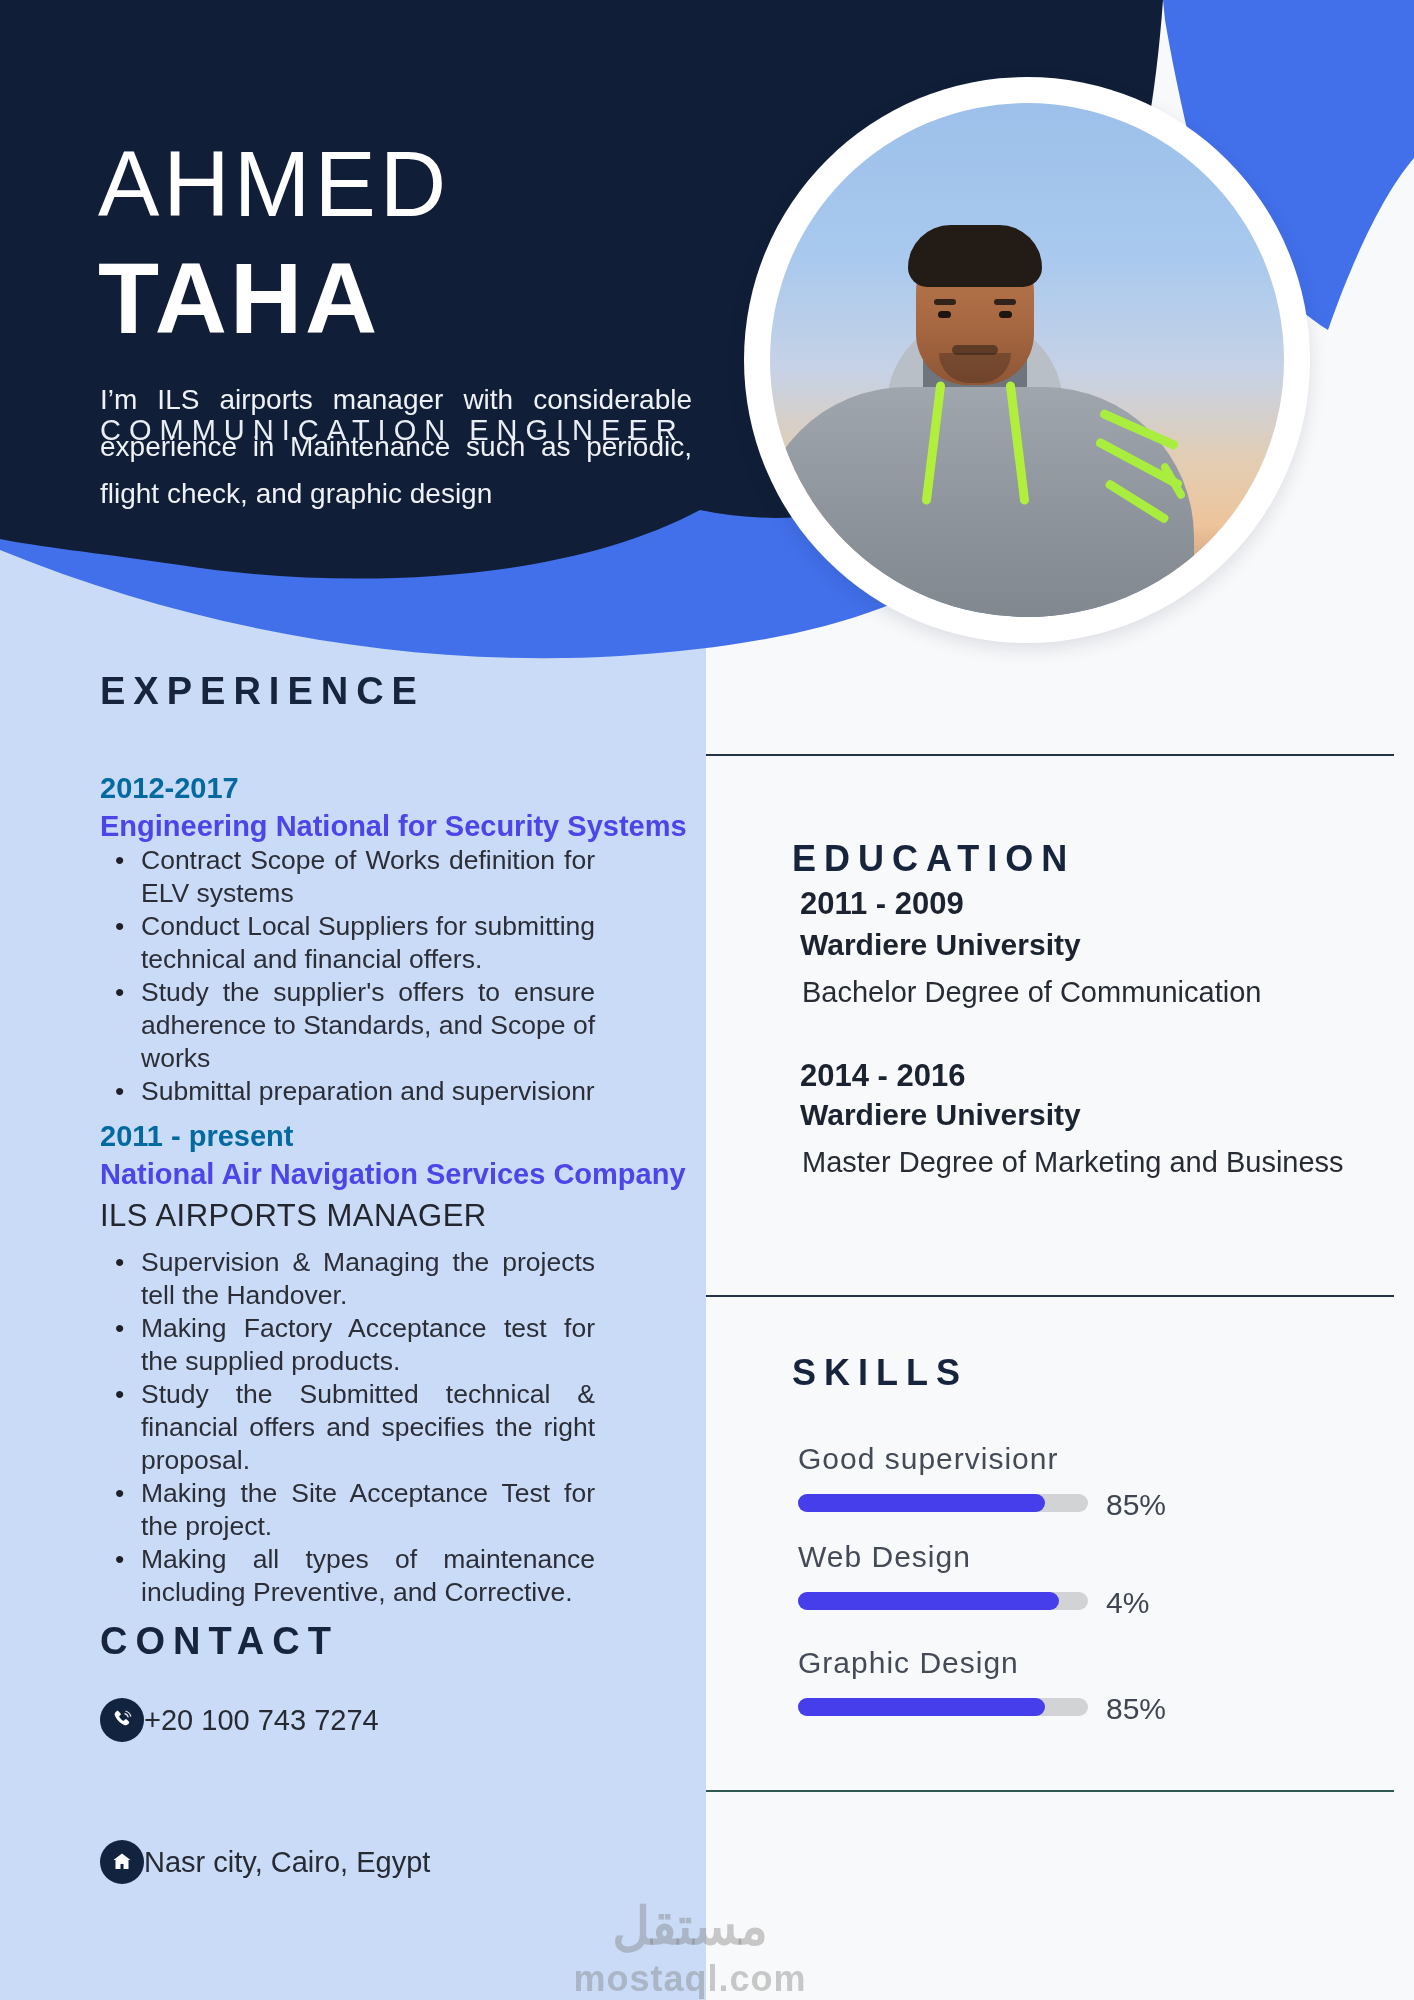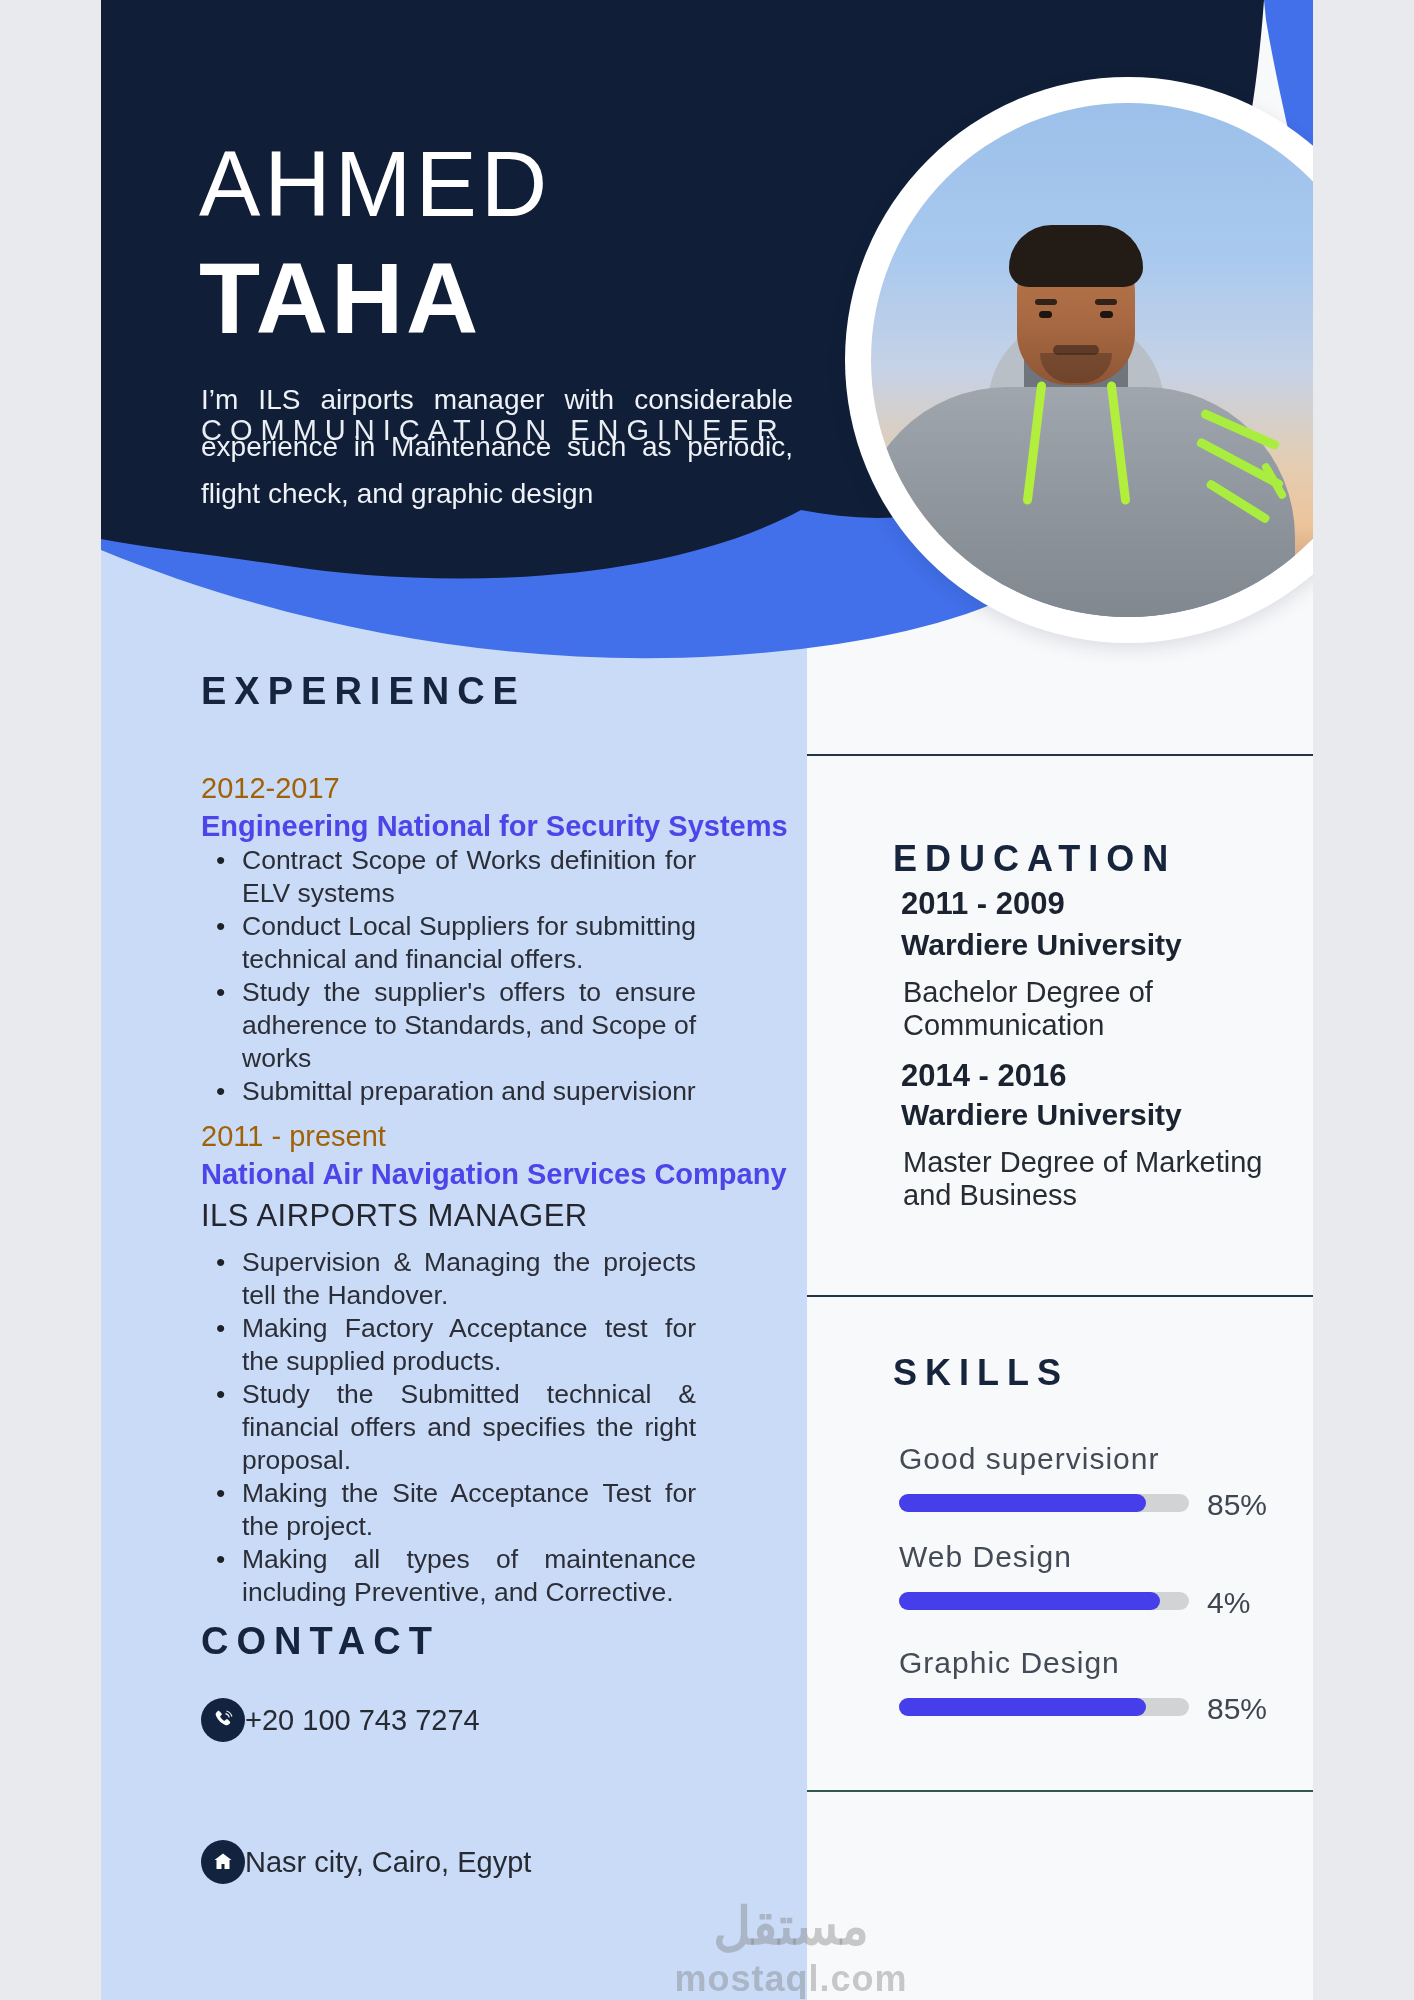--- a/index.html
+++ b/index.html
@@ -1,17 +1,17 @@
 <!DOCTYPE html>
 <html><head>
 <meta charset="utf-8">
 <style>
   html,body{margin:0;padding:0;background:#e8eaee;}
   #page{
-    position:relative;width:1212px;height:2000px;margin:0 auto;overflow:hidden;
+    position:relative;width:1414px;height:2000px;margin:0 auto;overflow:hidden;
     font-family:"Liberation Sans", sans-serif;background:#f8f9fa;
   }
   .left-col{position:absolute;left:0;top:0;width:706px;height:2000px;background:#c9dbf6;}
   .right-col{position:absolute;left:706px;top:0;width:708px;height:2000px;background:#f8f9fa;}
   .hero-svg{position:absolute;left:0;top:0;}
 
   
   .photo-ring{position:absolute;left:744px;top:77px;width:566px;height:566px;border-radius:50%;background:#ffffff;box-shadow:0 6px 18px rgba(20,35,70,.12);}
   .photo-inner{position:absolute;left:26px;top:26px;width:514px;height:514px;border-radius:50%;overflow:hidden;
     background:linear-gradient(180deg,#9cc0ea 0%,#a9c9ee 30%,#c6d2e6 52%,#e3cdb2 70%,#edc49c 82%,#d9ae88 88%,#7e9cc4 93%,#5d82b1 100%);}
@@ -43,21 +43,21 @@
   .first-name{position:absolute;left:98px;top:138px;color:#ffffff;font-size:92px;font-weight:300;letter-spacing:4px;line-height:1;}
   .last-name{position:absolute;left:98px;top:248px;color:#ffffff;font-size:100px;font-weight:800;letter-spacing:3px;line-height:1;}
   .job-title{position:absolute;left:100px;top:414px;color:#e9edf4;font-size:29px;font-weight:300;letter-spacing:8px;}
   .summary{position:absolute;left:100px;top:376px;width:592px;color:#eef1f6;font-size:28px;line-height:47px;text-align:justify;}
 
   
   .sec-head{color:#16243d;font-weight:700;letter-spacing:8px;}
 
   
   .exp-head{position:absolute;left:100px;top:670px;font-size:38px;}
-  .period{color:#a16207;font-size:29px;font-weight:400;}
+  .period{color:#0369a1;font-size:29px;font-weight:700;}
   .company{color:#4d44ea;font-size:29px;font-weight:700;}
   .job1-period{position:absolute;left:100px;top:772px;}
   .job1-company{position:absolute;left:100px;top:810px;}
   .bullets{position:absolute;left:113px;width:482px;margin:0;padding:0;list-style:none;}
   .bullets li{position:relative;padding-left:28px;color:#2c2e37;font-size:26.5px;line-height:33px;text-align:justify;margin:0;}
   .bullets li::before{content:"•";position:absolute;left:2px;top:0;color:#1e2128;}
   .job1-bullets{top:844px;}
   .job2-period{position:absolute;left:100px;top:1120px;}
   .job2-company{position:absolute;left:100px;top:1158px;}
   .job2-role{position:absolute;left:100px;top:1198px;color:#23262e;font-size:31px;font-weight:500;letter-spacing:.5px;}

